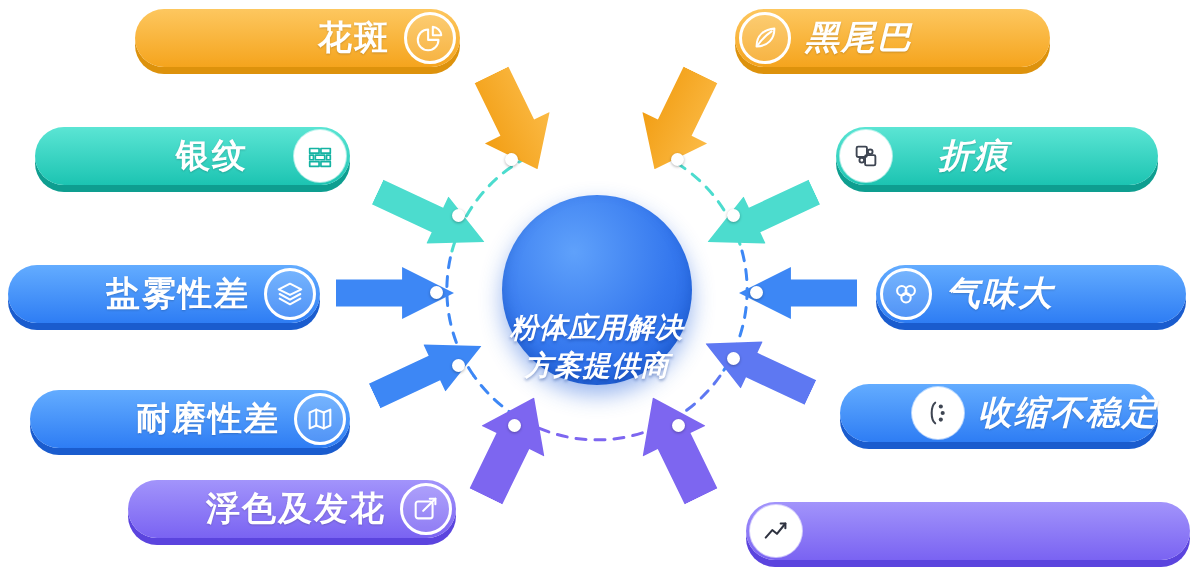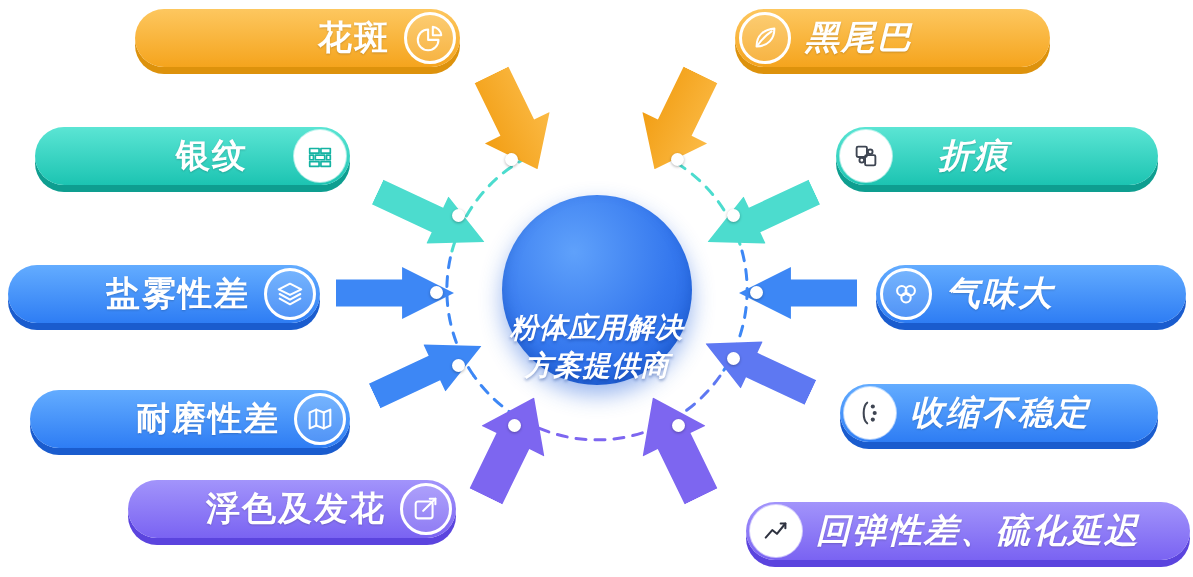--- a/index.html
+++ b/index.html
@@ -169,21 +169,21 @@
     <span class="label">耐磨性差</span>
     <span class="badge outline">
       <svg width="30" height="30" viewBox="0 0 32 32" fill="none" stroke="#fff" stroke-width="2.2" stroke-linecap="round" stroke-linejoin="round">
         <path d="M5 9 L12 6 L20 9 L27 6 L27 23 L20 26 L12 23 L5 26 Z"></path>
         <line x1="12" y1="6" x2="12" y2="23"></line>
         <line x1="20" y1="9" x2="20" y2="26"></line>
       </svg>
     </span>
   </div>
 
-  <div class="pill blue side-right" style="left:840px;top:384px;width:318px;">
+  <div class="pill blue side-right" style="left:840px;top:384px;width:318px;justify-content:flex-end;">
     <span class="badge solid">
       <svg width="30" height="30" viewBox="0 0 32 32" fill="none" stroke="#3E4552" stroke-width="2.2" stroke-linecap="round">
         <path d="M13 5 C8 9 8 23 13 27"></path>
         <circle cx="19" cy="9" r="2.2" fill="#3E4552" stroke="none"></circle>
         <circle cx="21" cy="16" r="2.2" fill="#3E4552" stroke="none"></circle>
         <circle cx="19" cy="23" r="2.2" fill="#3E4552" stroke="none"></circle>
       </svg>
     </span>
     <span class="label">收缩不稳定</span>
   </div>
@@ -199,16 +199,15 @@
     </span>
   </div>
 
   <div class="pill purple side-right" style="left:746px;top:502px;width:444px;">
     <span class="badge solid">
       <svg width="30" height="30" viewBox="0 0 32 32" fill="none" stroke="#2E3240" stroke-width="2.2" stroke-linecap="round" stroke-linejoin="round">
         <path d="M5 23 L12 15 L17 19 L26 8"></path>
         <path d="M21 8 L26 8 L26 13"></path>
       </svg>
     </span>
-    <span class="label">回弹性差、硫化延迟</span>
   </div>
 
 </div>
 
 </body></html>

